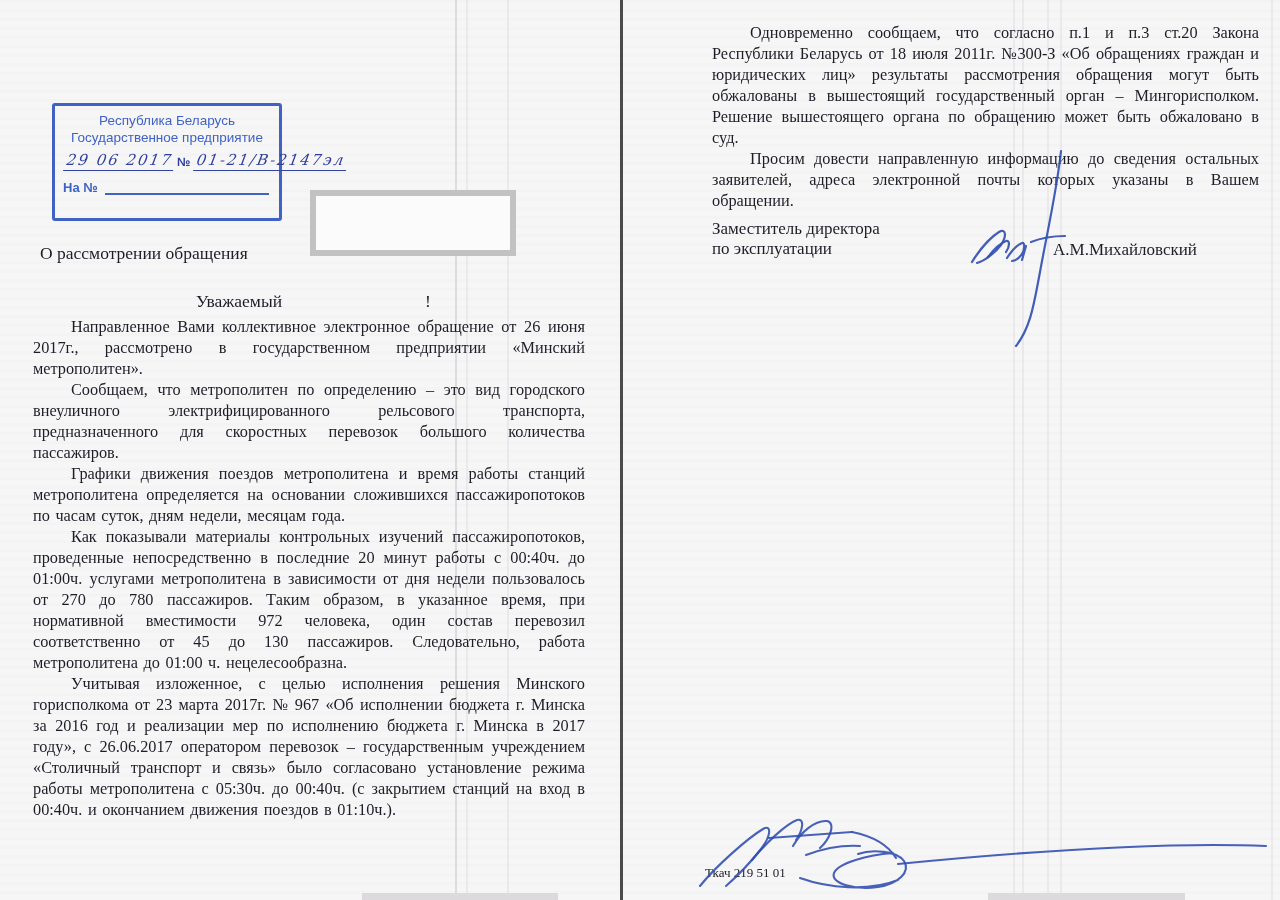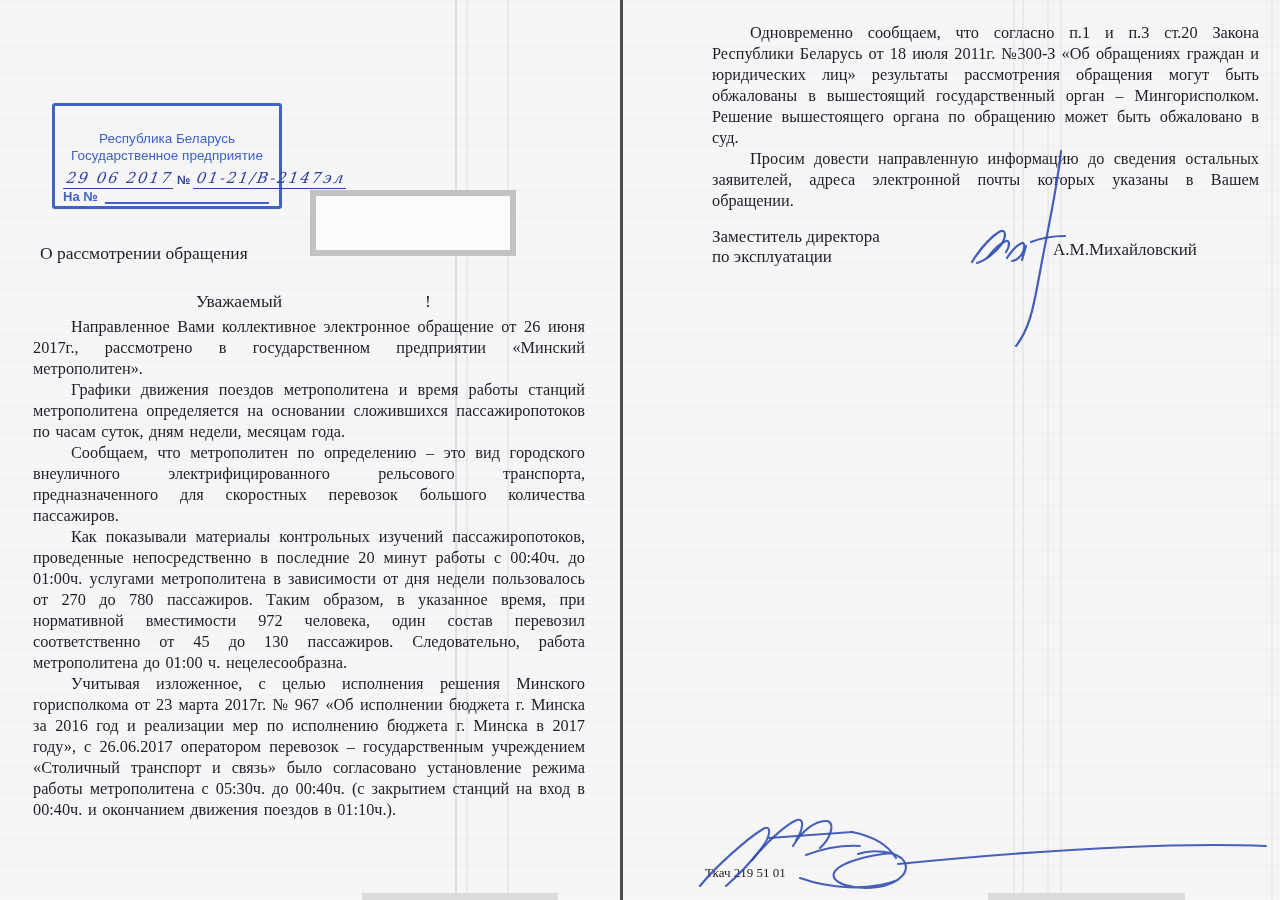--- a/index.html
+++ b/index.html
@@ -18,38 +18,38 @@
   
   .divider{position:absolute;left:620px;top:0;width:3px;height:900px;background:#4b4a4c;}
   
   .fold{position:absolute;top:0;height:900px;width:2px;background:rgba(185,180,188,0.38);}
   .fold.light{background:rgba(200,196,204,0.25);}
   
   .edge-bar{position:absolute;height:7px;top:893px;background:#dcdadc;}
 
   
   .stamp{
-    position:absolute;left:52px;top:103px;width:230px;height:106px;
+    position:absolute;left:52px;top:103px;width:230px;height:118px;
     border:3px solid #3f62c4;border-radius:3px;
-    padding:24px 8px 0 8px;box-sizing:border-box;
+    padding:6px 8px 0 8px;box-sizing:border-box;
     color:#3f62c4;
     font-family:"Liberation Sans", sans-serif;
   }
   .stamp .s1,.stamp .s2{font-size:13.5px;text-align:center;line-height:17px;}
   .stamp .s3{font-size:14.5px;font-weight:bold;text-align:center;line-height:18px;letter-spacing:0.2px;}
   .hwrow{display:flex;align-items:flex-end;margin-top:3px;height:22px;}
   .hw{
     font-family:"DejaVu Serif", serif;font-style:italic;
     color:#2e3f9e;font-size:15px;letter-spacing:2px;
     border-bottom:1.5px solid #33449f;
     transform:skewX(-10deg);transform-origin:bottom left;
     white-space:nowrap;padding:0 2px 1px 2px;
   }
   .no-label{color:#2e3f9e;font-size:12px;font-weight:bold;margin:0 3px 2px 4px;}
-  .narow{display:flex;align-items:flex-end;margin-top:0;}
+  .narow{display:flex;align-items:flex-end;margin-top:9px;}
   .narow .na{font-size:13px;font-weight:bold;}
   .naline{flex:1;border-bottom:2px solid #3f62c4;height:12px;margin-left:7px;margin-right:2px;}
 
   
   .redact{
     position:absolute;left:310px;top:190px;width:194px;height:54px;
     background:#fcfbfc;border:6px solid #c3c2c3;
   }
 
   
@@ -59,21 +59,21 @@
   .salutation .excl{position:absolute;left:425px;font-size:17.5px;}
 
   .bodytext{position:absolute;color:#1e1d27;}
   .bodytext p{
     margin:0;text-align:justify;text-indent:38px;
     font-size:16.3px;line-height:21px;word-spacing:1.5px;
   }
   .body-left{left:33px;top:316px;width:552px;}
   .body-right{left:712px;top:22px;width:547px;}
 
-  .signer{position:absolute;left:712px;top:219px;font-size:17px;line-height:19.5px;color:#1e1d27;margin-top:8px;}
+  .signer{position:absolute;left:712px;top:219px;font-size:17px;line-height:19.5px;color:#1e1d27;}
   .signer-name{position:absolute;left:1053px;top:240px;font-size:17px;color:#1e1d27;}
   .footer-note{position:absolute;left:705px;top:865px;font-size:13px;color:#23222b;}
 
   .ink{position:absolute;left:0;top:0;width:1280px;height:900px;pointer-events:none;}
   .ink path{fill:none;stroke-linecap:round;stroke-linejoin:round;}
   .ink .sig1{stroke:#3350b0;stroke-width:2.2px;opacity:0.92;}
   .ink .sig2{stroke:#2f4cae;stroke-width:2.1px;opacity:0.88;}
 </style>
 </head>
 <body>
@@ -104,22 +104,22 @@
 
     <div class="subject">О рассмотрении обращения</div>
 
     <div class="salutation">
       <span class="word">Уважаемый</span>
       <span class="excl">!</span>
     </div>
 
     <div class="bodytext body-left">
       <p>Направленное Вами коллективное электронное обращение от 26 июня 2017г., рассмотрено в  государственном предприятии «Минский метрополитен».</p>
+      <p>Сообщаем, что метрополитен по определению – это вид городского внеуличного электрифицированного рельсового транспорта, предназначенного для скоростных перевозок большого количества пассажиров.</p>
       <p>Графики движения поездов  метрополитена и время работы станций метрополитена определяется на основании сложившихся пассажиропотоков по часам суток, дням недели, месяцам года.</p>
-      <p>Сообщаем, что метрополитен по определению – это вид городского внеуличного электрифицированного рельсового транспорта, предназначенного для скоростных перевозок большого количества пассажиров.</p>
       <p>Как показывали материалы контрольных изучений пассажиропотоков, проведенные непосредственно в последние 20 минут работы с 00:40ч. до 01:00ч. услугами метрополитена в зависимости от дня недели пользовалось от 270  до 780 пассажиров. Таким образом, в указанное время, при нормативной вместимости 972 человека, один состав перевозил соответственно от 45  до 130 пассажиров. Следовательно, работа метрополитена до 01:00 ч. нецелесообразна.</p>
       <p>Учитывая изложенное, с целью исполнения решения Минского горисполкома от 23 марта 2017г. № 967 «Об исполнении бюджета г. Минска за 2016 год и реализации мер по исполнению бюджета г. Минска в 2017 году», с 26.06.2017 оператором перевозок – государственным учреждением «Столичный транспорт и связь» было согласовано установление режима работы метрополитена с 05:30ч. до 00:40ч. (с закрытием станций на вход в 00:40ч. и окончанием движения поездов в 01:10ч.).</p>
     </div>
 
     <div class="edge-bar" style="left:362px;width:196px"></div>
   </div>
 
   <div class="divider"></div>
 
   <div>

